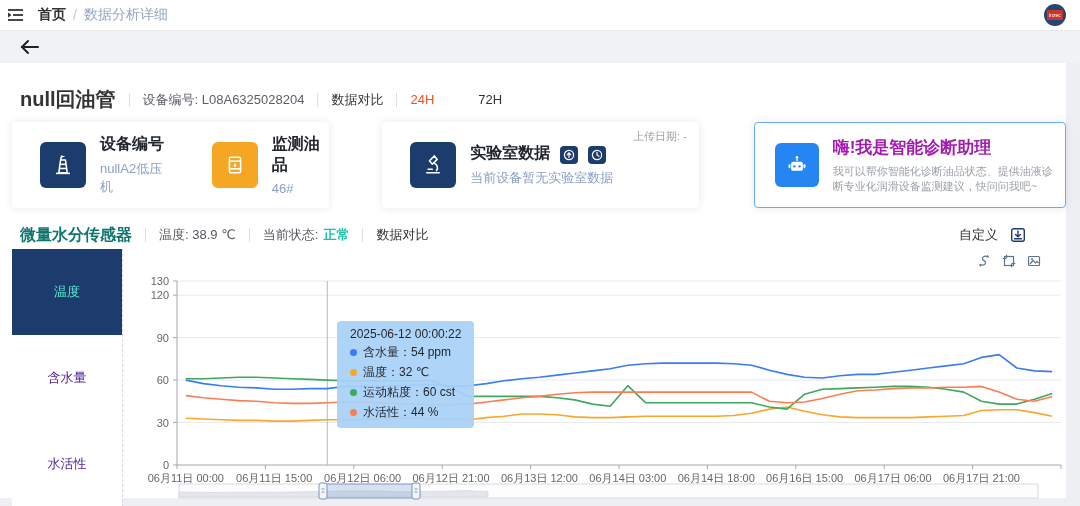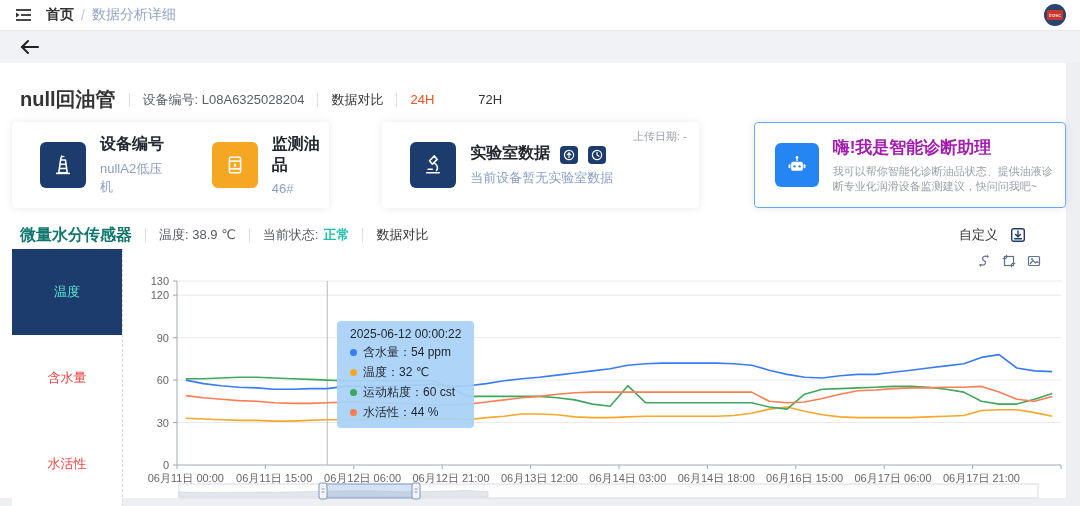--- a/index.html
+++ b/index.html
@@ -1,17 +1,17 @@
 <!DOCTYPE html>
 <html><head>
 <meta charset="utf-8">
 <style>
   html,body{margin:0;padding:0}
   body{width:1080px;height:506px;background:#edeff3;font-family:"Liberation Sans","DejaVu Sans",sans-serif;overflow:hidden;position:relative}
-  .topbar{height:30px;background:#fff;border-bottom:1px solid #e9e9e9;display:flex;align-items:center;padding:0 14px 0 16px}
+  .topbar{height:30px;background:#fff;border-bottom:1px solid #e9e9e9;display:flex;align-items:center;padding:0 14px 0 8px}
   .hbg{display:flex;align-items:center;margin-right:14px;cursor:pointer}
   .bc-home{font-size:14px;font-weight:bold;color:#333;cursor:pointer}
   .bc-sep{color:#c3c9d4;margin:0 7px;font-size:14px}
   .bc-cur{font-size:14px;color:#94a4c4}
   .avatar{margin-left:auto;width:22px;height:22px;border-radius:50%;background:#27456f;display:flex;align-items:center;justify-content:center;cursor:pointer;overflow:hidden}
   .avatar-inner{background:#c8372d;color:#fff;font-size:5px;line-height:8px;padding:1px 2px;border-radius:1px}
   .subbar{height:32px;background:#f0f2f5;display:flex;align-items:center;padding:0 20px}
   .back{cursor:pointer;display:flex;align-items:center}
   .content{background:#fff;width:1066px;height:435px;position:relative}
   .title-row{display:flex;align-items:center;padding:23px 0 7px 20px}
@@ -41,21 +41,21 @@
   .card3 .cicon{margin-left:20px}
   .sensor-row{display:flex;align-items:center;margin-top:13px;padding:0 40px 0 20px;height:28px}
   .sensor-title{font-size:16px;font-weight:bold;color:#0f766e}
   .sensor-kv{font-size:13px;color:#55595f}
   .status-ok{font-weight:bold;margin-left:5px}
   .sensor-compare{font-size:13px;color:#333;cursor:pointer}
   .custom{margin-left:auto;font-size:13px;color:#333;cursor:pointer}
   .export{margin-left:12px;cursor:pointer;display:flex;align-items:center}
   .chart-panel{display:flex;margin-left:12px;width:1054px;position:relative}
   .tabs-col{width:110px;flex-shrink:0;border-right:1px dashed #d6d9de;height:258px}
-  .ctab{height:86px;display:flex;align-items:center;justify-content:center;font-size:13px;color:#ef4444;cursor:pointer;background:#fff}
+  .ctab{height:86px;display:flex;align-items:center;justify-content:center;font-size:13px;color:#4c1d95;cursor:pointer;background:#fff}
   .ctab.active{background:#1d3c6e;color:#5eead4}
   .chart-region{flex:1;position:relative}
   .toolbox{position:absolute;top:5px;right:26px;display:flex;gap:11px;color:#5f7389}
   .toolbox span{cursor:pointer;display:flex}
   .tooltip{position:absolute;left:214px;top:72px;background:rgba(168,210,247,.93);border-radius:4px;padding:6px 13px 7px;font-size:12px;color:#23272e;pointer-events:none;z-index:5;white-space:nowrap}
   .tip-time{margin-bottom:3px}
   .tip-row{display:flex;align-items:center;margin-top:3px}
   .dot{width:7px;height:7px;border-radius:50%;margin-right:6px;flex-shrink:0}
   svg text{font-family:"Liberation Sans","DejaVu Sans",sans-serif}
 </style>

